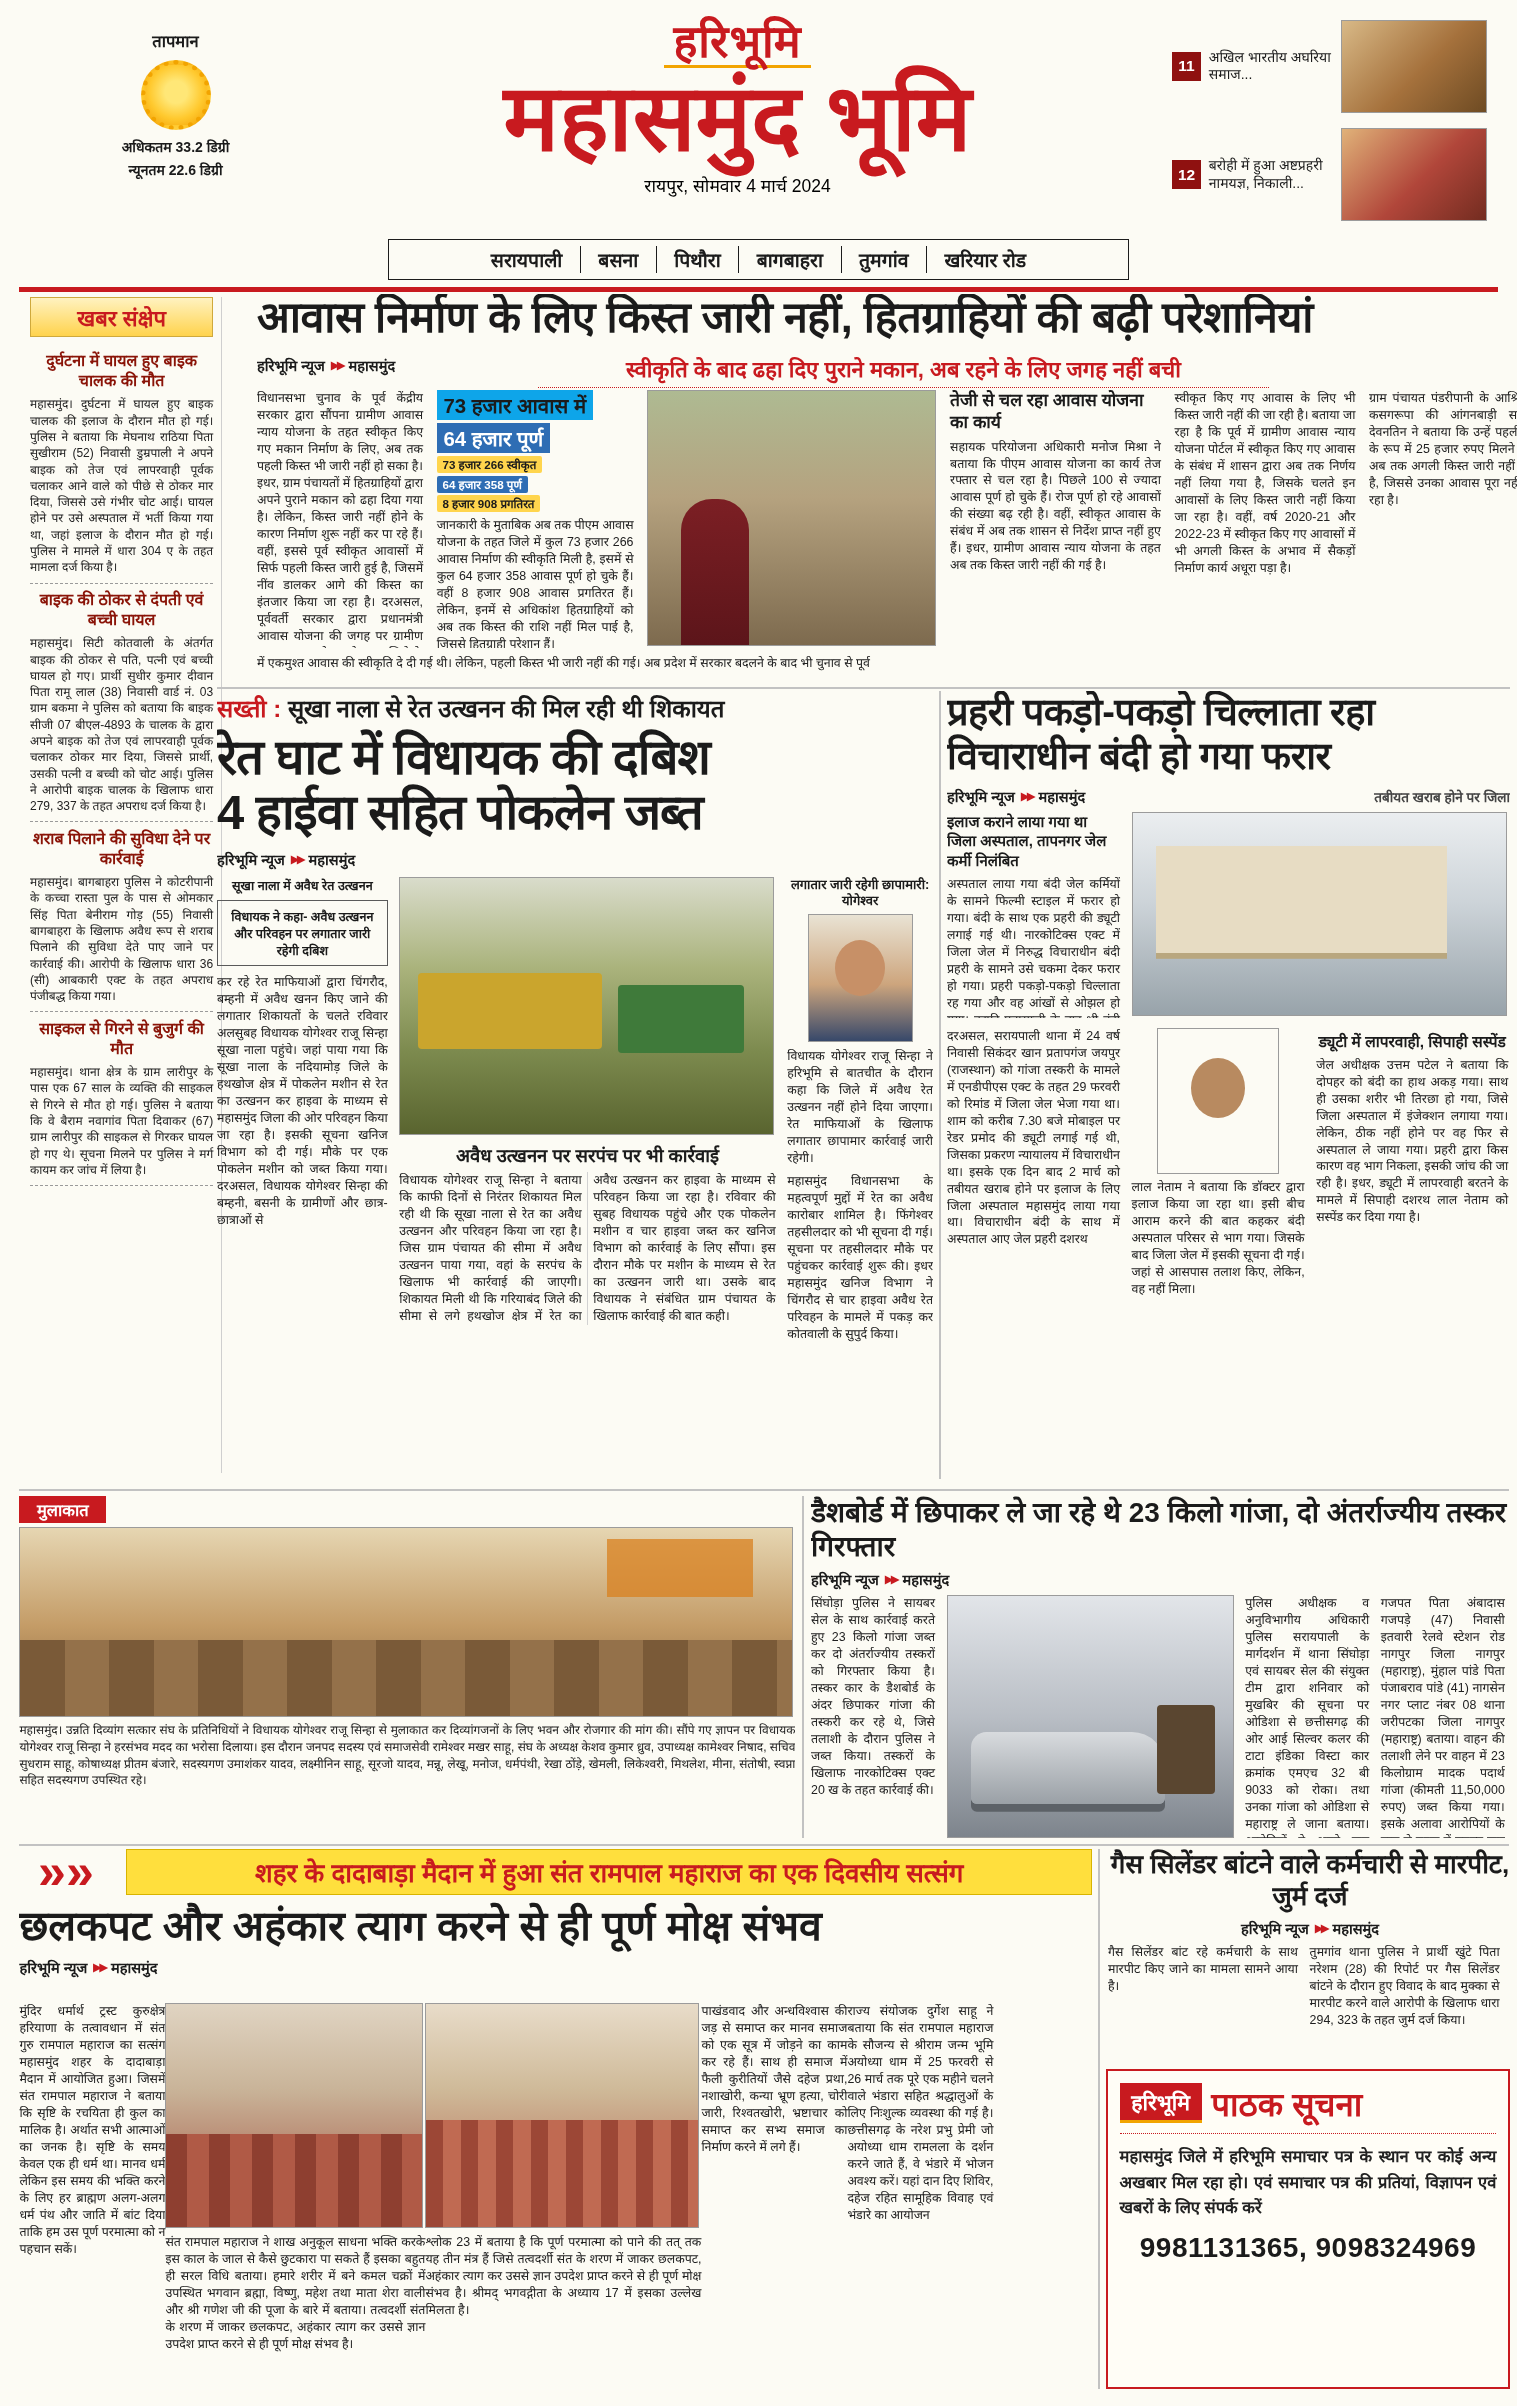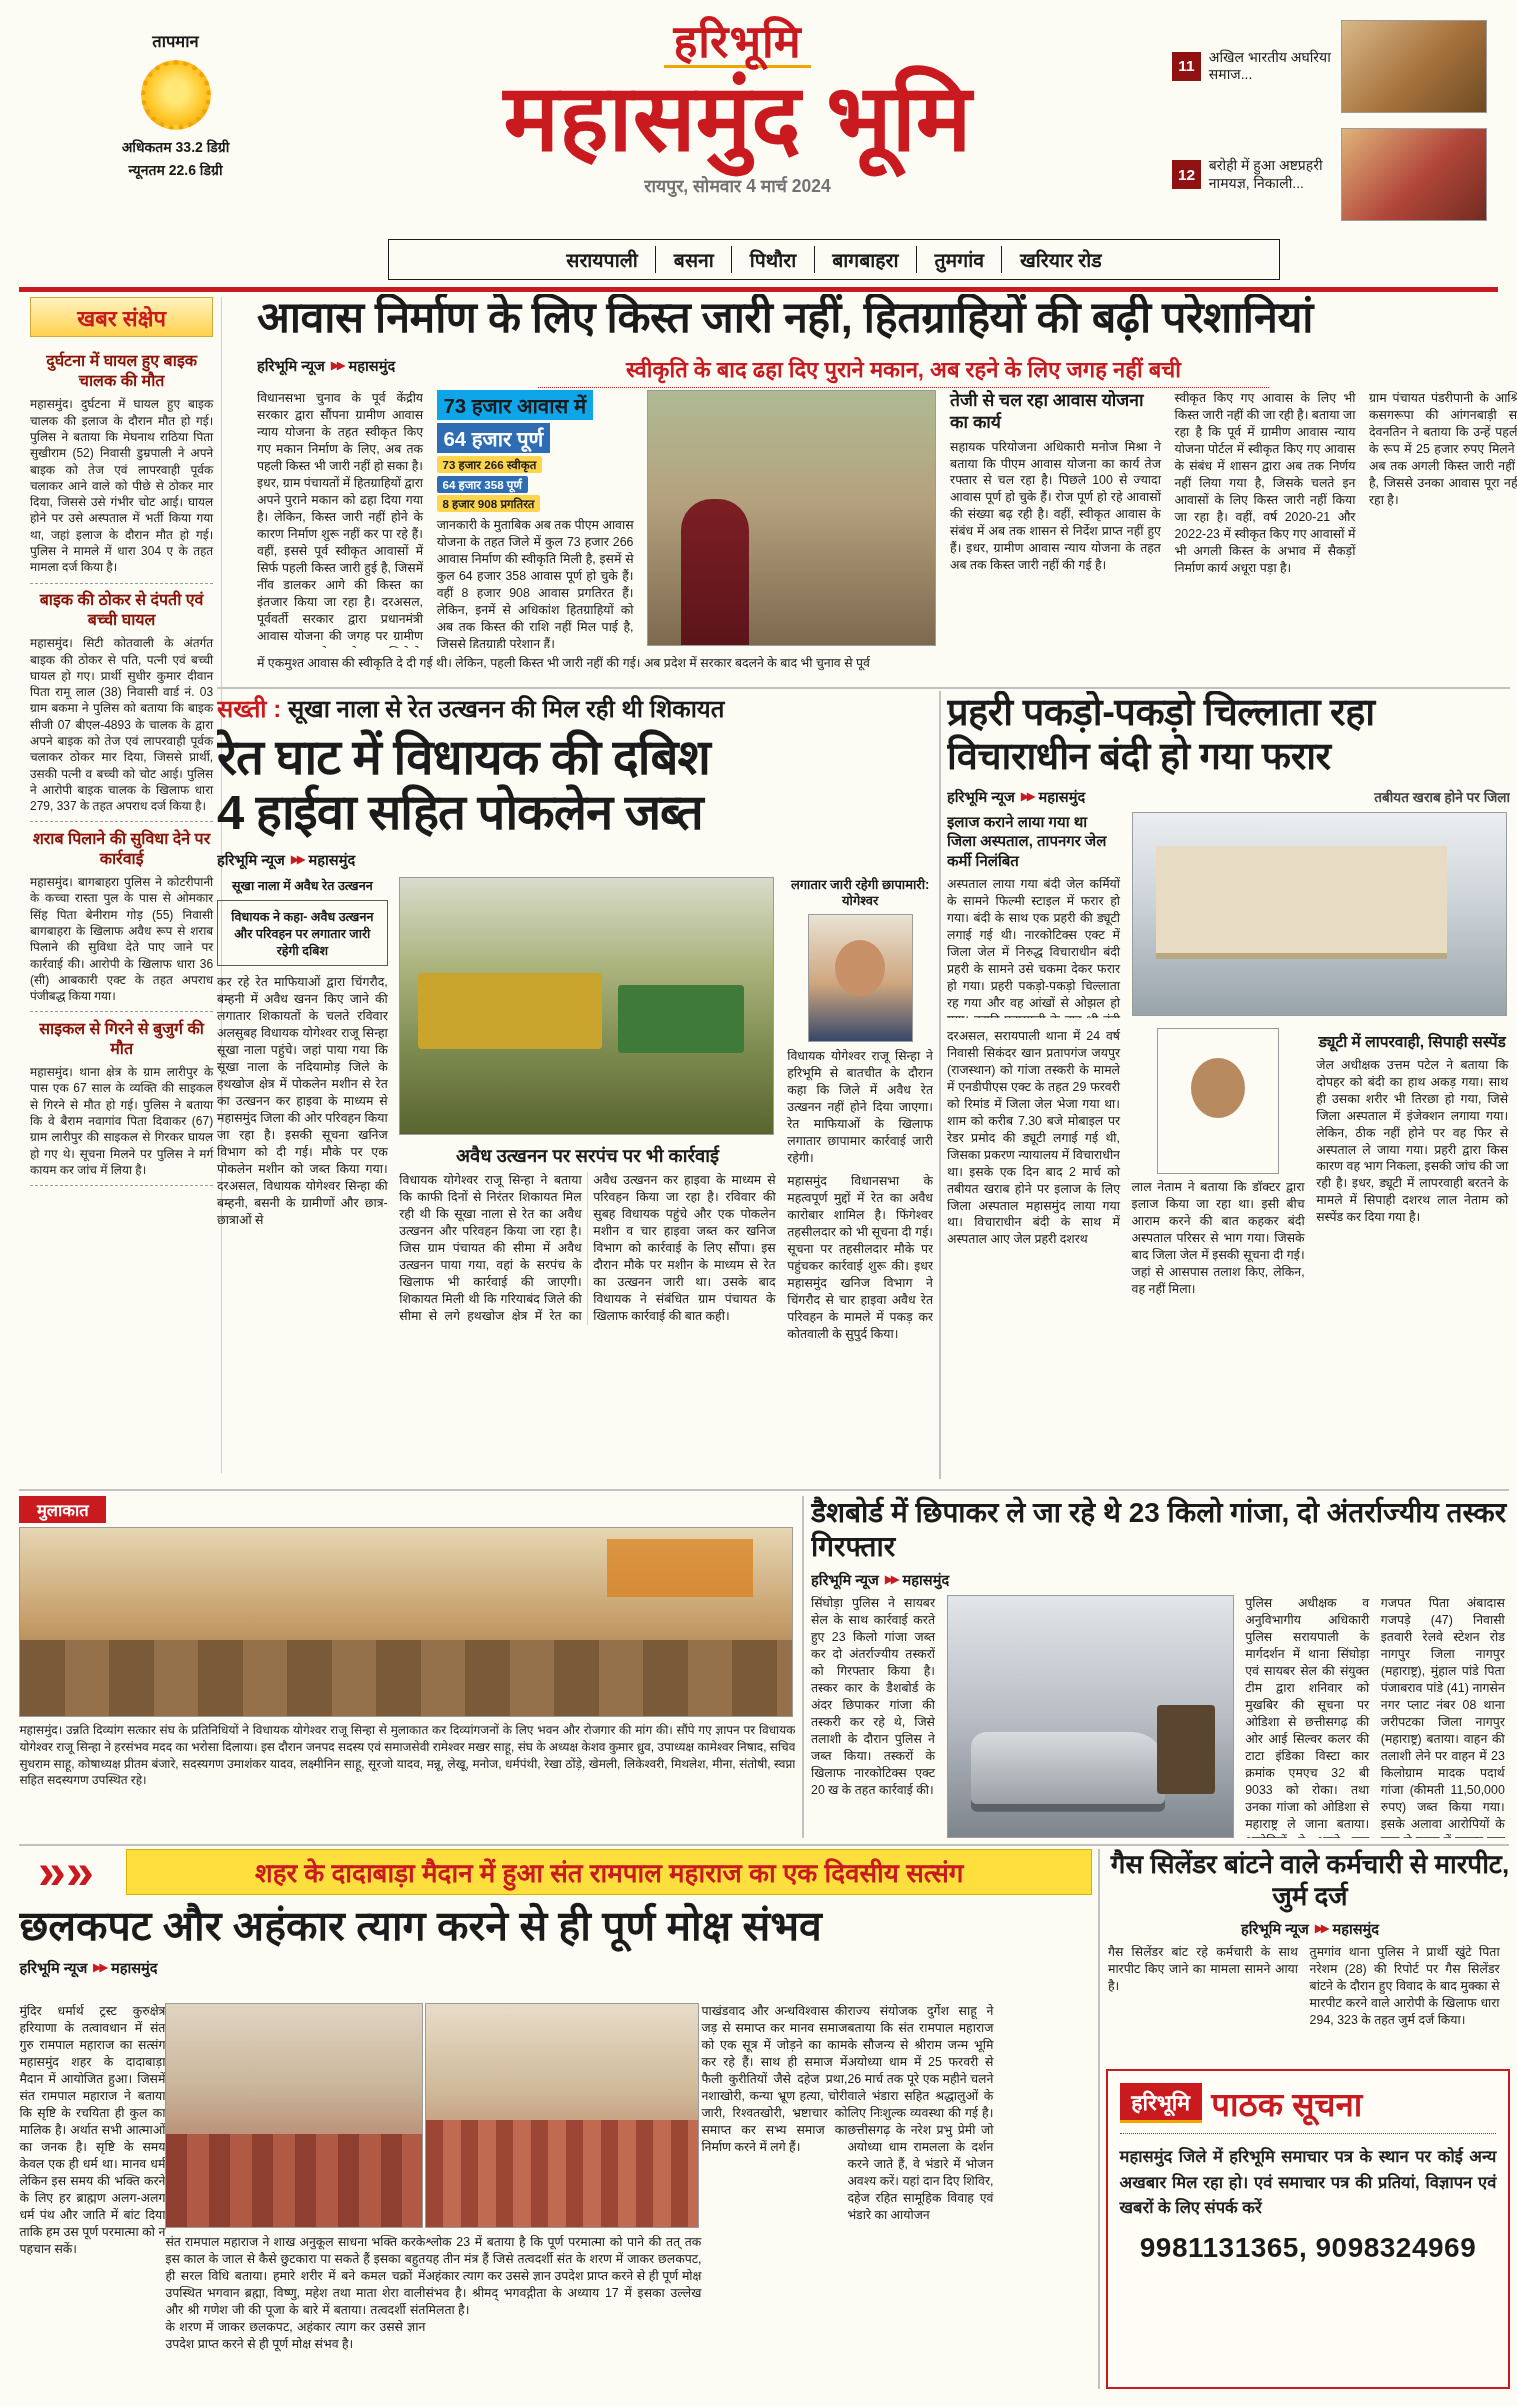--- a/index.html
+++ b/index.html
@@ -15,31 +15,31 @@
   #temp-box{left:92px;top:25px;width:167px;height:190px;text-align:center;padding-top:3.9px;}
   #temp-box .t-label{font-size:16.5px;font-weight:bold;}
   .sun{width:70px;height:70px;margin:7.8px auto;border-radius:50%;
        background:radial-gradient(circle at 50% 45%,#ffe777 25%,#ffc92e 60%,#f29d00 100%);
        border:5.8px dotted #f2a400;}
   .t-line{font-size:14px;font-weight:bold;margin-top:3.9px;}
   #brand-wrap{left:320px;top:17.5px;width:835px;text-align:center;}
   .brand{font-size:45px;font-weight:900;color:#c81a1f;letter-spacing:1px;
          border-bottom:3.9px solid #f2a400;display:inline-block;line-height:1.05;padding:0 9.7px;}
   .edition{font-size:93px;font-weight:900;color:#c81a1f;line-height:1.05;margin-top:1.9px;}
-  .dateline{font-size:17.5px;color:#737373;margin-top:5.8px;font-weight:bold;}
+  .dateline{font-size:17.5px;color:#000000;margin-top:5.8px;font-weight:normal;}
   .top-story{left:1172px;width:338px;height:101px;display:flex;align-items:center;gap:7.8px;}
   .ts-num{min-width:29px;height:29px;background:#8f1110;color:#fff;font-size:15.5px;font-weight:bold;
           display:flex;align-items:center;justify-content:center;}
   .ts-title{width:124px;font-size:14px;font-weight:normal;line-height:1.25;}
   .ts-photo{width:146px;height:93px;border:1px solid #999;}
   .ph-thumb1{background:linear-gradient(135deg,#d8b987 0%,#a5713c 55%,#6e4b23 100%);}
   .ph-thumb2{background:linear-gradient(135deg,#e0b279 0%,#b1463a 55%,#732c20 100%);}
 
   
-  #nav-strip{left:388px;top:239px;width:892px;height:41px;border:1.9px solid #1c1c1c;
+  #nav-strip{left:388px;top:239px;width:741px;height:41px;border:1.9px solid #1c1c1c;
              display:flex;align-items:center;justify-content:center;}
   #nav-strip span{font-size:19.4px;font-weight:bold;padding:0 17.5px;border-right:1.9px solid #1c1c1c;cursor:pointer;}
   #nav-strip span:last-child{border-right:none;}
   #red-rule{left:19.4px;top:287px;width:1479px;height:4.9px;}
 
   
   #sidebar{left:30px;top:297px;width:192px;height:1176px;overflow:hidden;border-right:1px solid #cfcfcf;padding-right:7.8px;}
   .briefs-hd{background:linear-gradient(180deg,#fff2c0,#ffd34d);border:1px solid #cfa93c;color:#c81a1f;
              font-size:22px;font-weight:900;text-align:center;padding:3.9px 0;margin-bottom:7.8px;}
   .brief{border-bottom:1px dashed #9a9a9a;padding:6.8px 0;}

